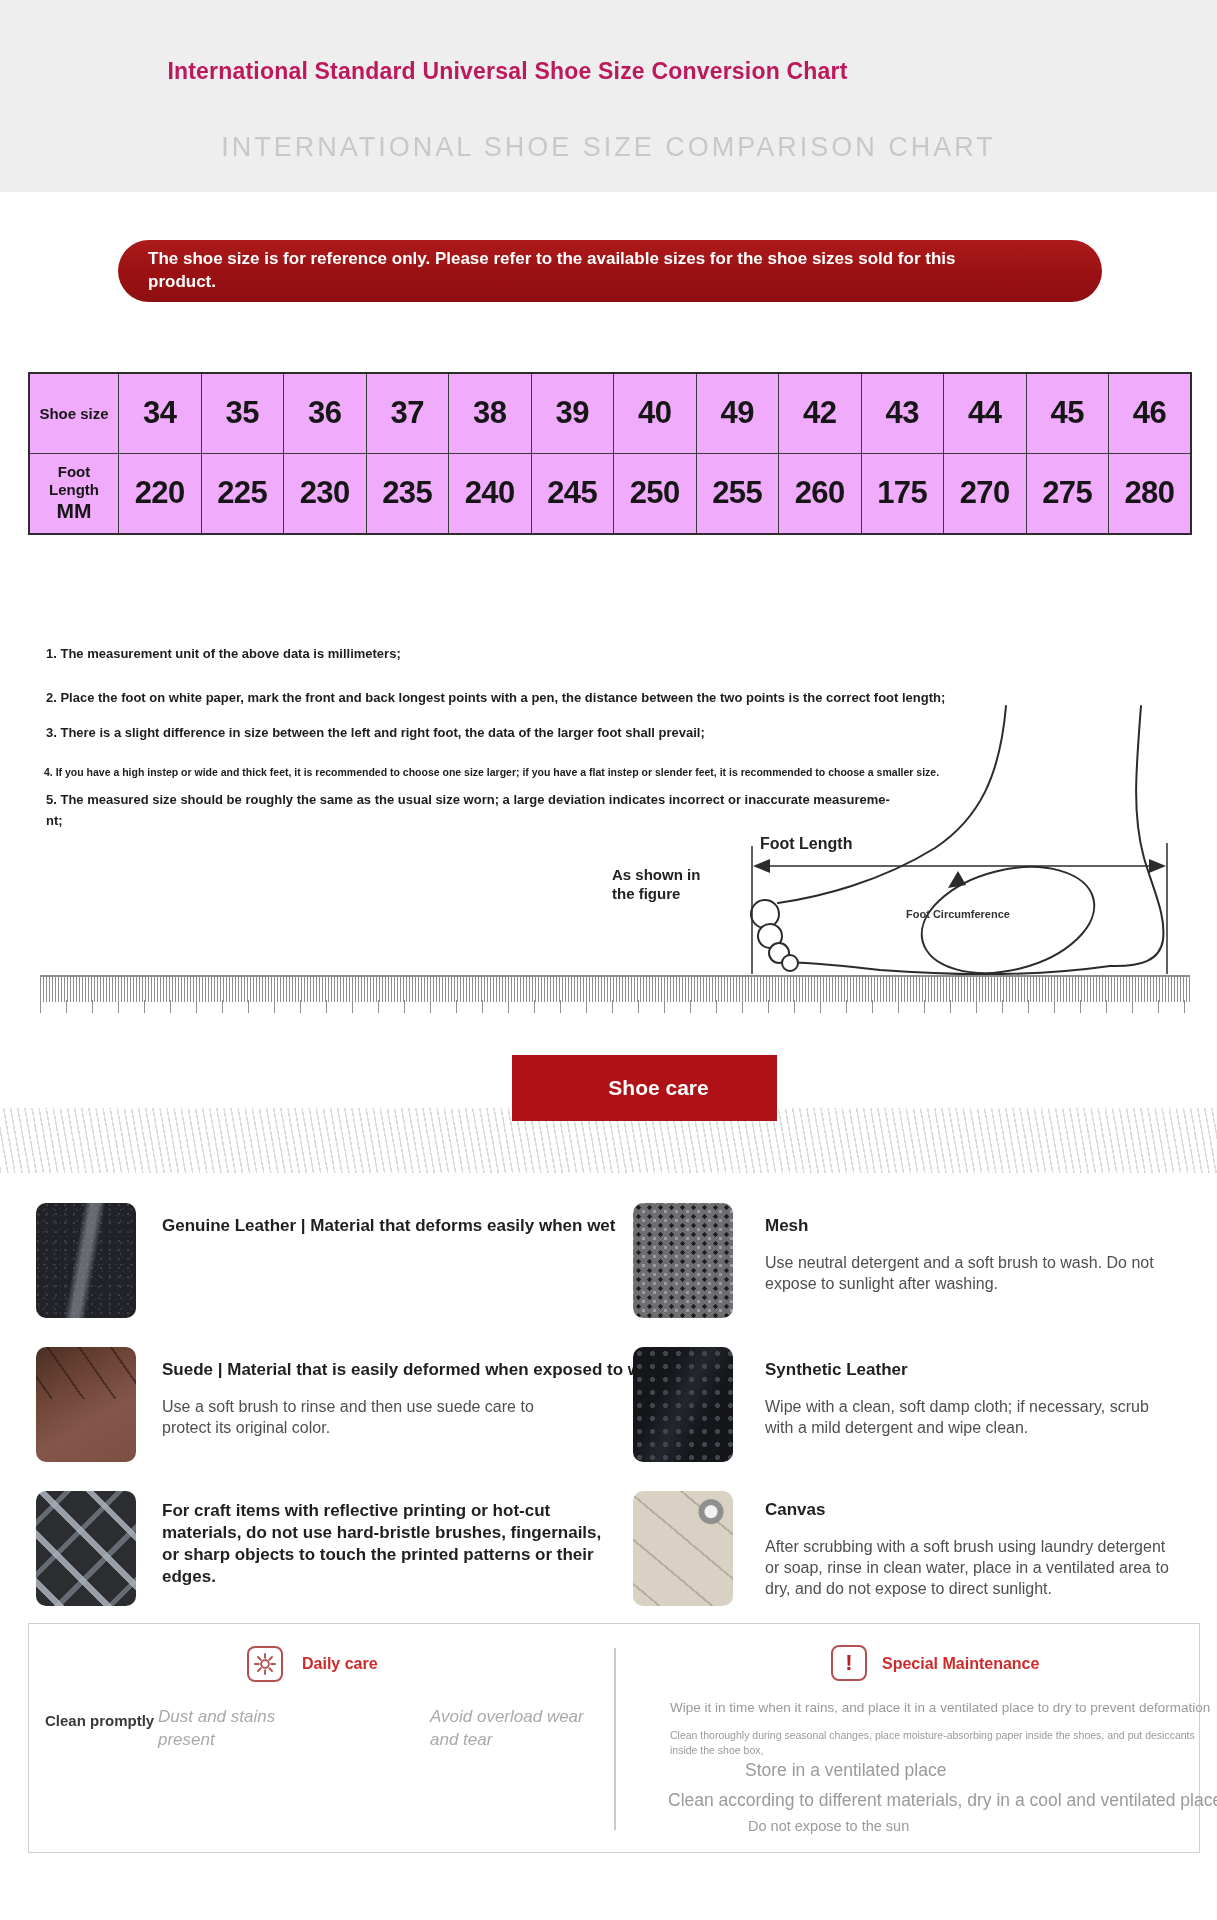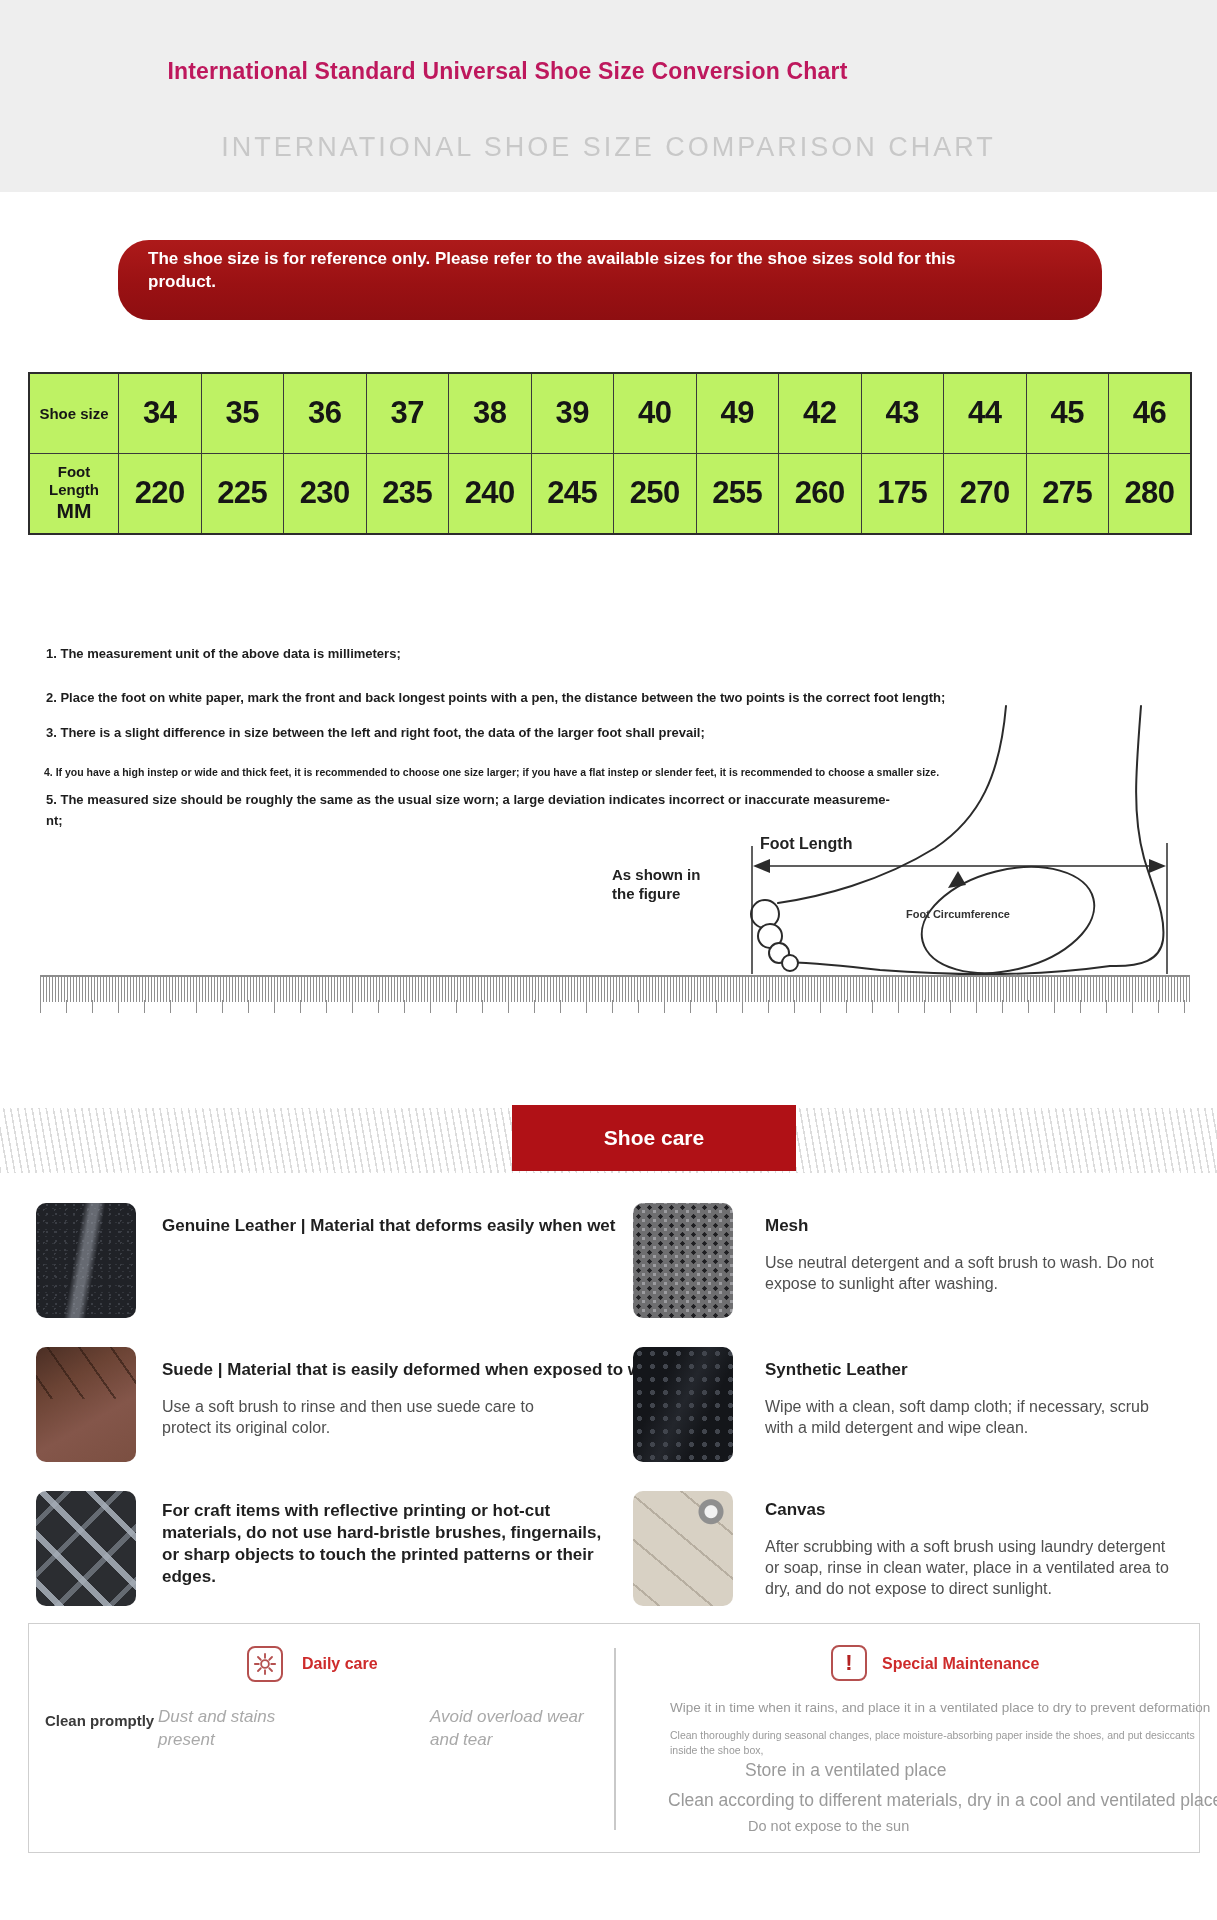--- a/index.html
+++ b/index.html
@@ -8,29 +8,29 @@
   .pre{white-space:pre-line;}
 
   
   .header{position:absolute;left:0;top:0;width:1217px;height:192px;background:#eeeeee;}
   .title{position:absolute;left:0;top:58px;width:1015px;text-align:center;
          font-size:23px;font-weight:700;color:#be185d;letter-spacing:.2px;}
   .subtitle{position:absolute;left:0;top:132px;width:1217px;text-align:center;
             font-size:27px;font-weight:400;color:#c8c8c8;letter-spacing:3px;}
 
   
-  .notice{position:absolute;left:118px;top:240px;width:984px;height:80px;border-radius:31px;
+  .notice{position:absolute;left:118px;top:240px;width:984px;height:62px;border-radius:31px;
           background:linear-gradient(180deg,#ad1a1a 0%,#9a1113 55%,#8e0e11 100%);
           box-sizing:border-box;padding:8px 30px 0 30px;
           color:#fff;font-size:17px;font-weight:700;line-height:1.35;}
 
   
   table.size-table{position:absolute;left:28px;top:372px;width:1164px;border-collapse:collapse;
                    table-layout:fixed;}
-  table.size-table td,table.size-table th{border:1px solid #3a3a3a;background:#bef264;
+  table.size-table td,table.size-table th{border:1px solid #3a3a3a;background:#f0abfc;
         color:#161616;text-align:center;vertical-align:middle;padding:0;}
   table.size-table{border:2px solid #2c2c2c;}
   .row-sizes{height:80px;}
   .row-lengths{height:81px;}
   th.corner{width:88px;font-size:15px;font-weight:700;}
   td.num{font-size:31px;font-weight:600;letter-spacing:-.5px;}
   th.footlen{font-size:15px;font-weight:700;line-height:1.15;text-align:left;padding-left:10px;}
   th.footlen .unit{display:block;font-size:21px;font-weight:700;margin-top:1px;}
 
   
@@ -49,22 +49,22 @@
   
   .ruler-fine{position:absolute;left:40px;top:975px;width:1150px;height:25px;
       border-top:2px solid #8d8d8d;
       background:repeating-linear-gradient(90deg,#8f8f8f 0 1px,rgba(0,0,0,0) 1px 3px);}
   .ruler-coarse{position:absolute;left:40px;top:1000px;width:1150px;height:13px;
       background:repeating-linear-gradient(90deg,#8f8f8f 0 1px,rgba(0,0,0,0) 1px 26px);}
 
   
   .care-band{position:absolute;left:0;top:1108px;width:1217px;height:65px;
       background:repeating-linear-gradient(80deg,#dcdcdc 0 1.5px,#ffffff 1.5px 7px);}
-  .care-band-box{position:absolute;left:512px;top:1105px;width:284px;height:66px;
-      background:#b01116;display:flex;align-items:center;justify-content:center;}
+  .care-band-box{position:absolute;left:512px;top:1055px;width:237px;height:66px;
+      background:#b01116;display:flex;align-items:center;justify-content:center;padding-left:28px;}
   .care-band-box span{color:#fff;font-size:21px;font-weight:700;}
 
   
   .thumb{position:absolute;width:100px;height:115px;border-radius:10px;}
   .thumb-leather{background-color:#202227;background-image:
       linear-gradient(100deg,rgba(0,0,0,0) 40%,rgba(160,165,175,.55) 46%,rgba(160,165,175,.55) 52%,rgba(0,0,0,0) 58%),
       radial-gradient(circle at 25% 25%,#3b3e45 12%,rgba(0,0,0,0) 13%),
       radial-gradient(circle at 70% 60%,#3b3e45 10%,rgba(0,0,0,0) 11%),
       radial-gradient(circle at 45% 80%,#32353b 12%,rgba(0,0,0,0) 13%);
       background-size:100% 100%,9px 9px,11px 11px,7px 7px;}

